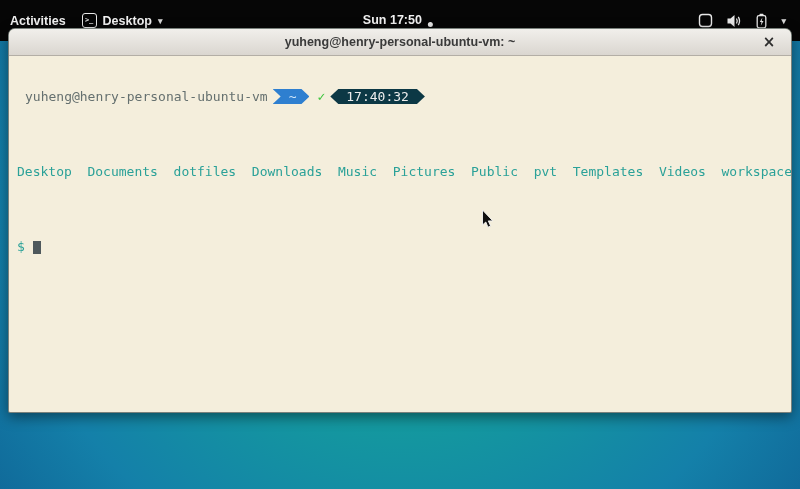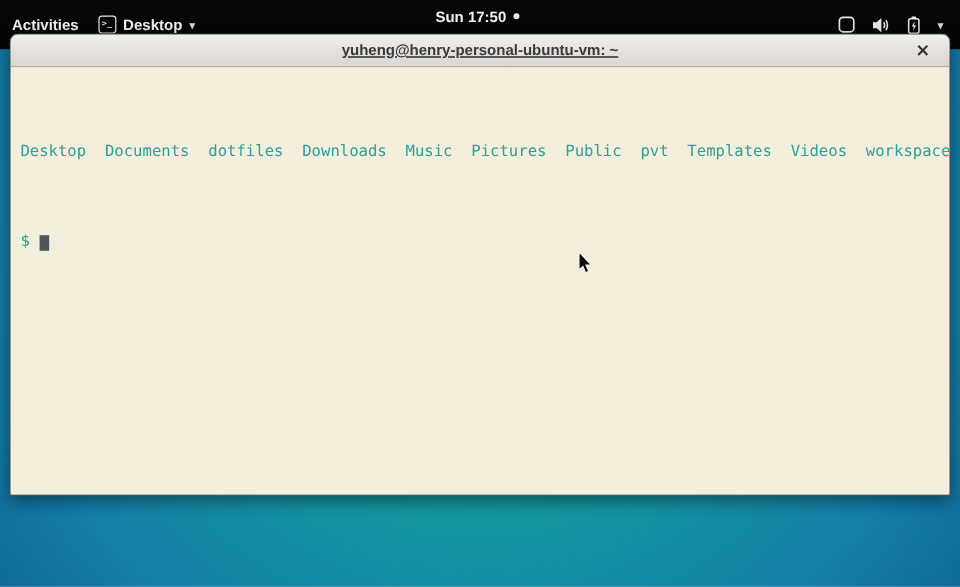--- a/index.html
+++ b/index.html
@@ -22,39 +22,39 @@
   .tb-item { display:flex; align-items:center; gap:6px; cursor:default; }
   .term-badge {
     width:15px; height:15px; border:1.4px solid #e8e8e8; border-radius:3px;
     display:inline-flex; align-items:center; justify-content:center;
     font-family:"DejaVu Sans Mono", monospace; font-size:7px; font-weight:bold;
     color:#e8e8e8; line-height:1;
   }
   .caret { font-size:9px; color:#d8d8d8; }
   .tb-center {
     position:absolute; left:50%; top:0; height:27px; transform:translateX(-53%);
-    display:flex; align-items:center; gap:6px;
+    display:flex; align-items:flex-end; gap:6px;
   }
   .notif-dot { width:5px; height:5px; border-radius:50%; background:#e8e8e8; display:inline-block; }
   .tb-right { display:flex; align-items:center; gap:13px; padding-right:14px; }
   .tb-right svg { display:block; }
 
   
   .window {
     position:absolute; left:8px; top:28px; width:784px; height:385px;
     border-radius:7px 7px 2px 2px;
     border:1px solid rgba(20,40,45,0.55);
     box-shadow:0 4px 14px rgba(0,0,0,0.45);
     overflow:hidden; background:var(--term-bg,#f4eedc);
   }
   .titlebar {
     height:27px;
     background:linear-gradient(#f1efeb, #dad6d0);
     border-bottom:1px solid #b3aea6;
-    display:flex; align-items:center; justify-content:center; position:relative;text-decoration:underline;
+    display:flex; align-items:center; justify-content:center; position:relative;
   }
   .titlebar .title { font-size:12.5px; font-weight:bold; color:#3a3a3a; }
   .close-btn {
     position:absolute; right:12px; top:3px; width:20px; height:20px;
     display:flex; align-items:center; justify-content:center;
     color:#2e2e2e; font-size:15px; font-weight:bold; cursor:default;
     font-family:"DejaVu Sans", sans-serif;
   }
 
   
@@ -134,20 +134,21 @@
   </div>
 </div>
 
 <div class="window">
   <div class="titlebar">
     <span class="title">yuheng@henry-personal-ubuntu-vm: ~</span>
     <span class="close-btn">×</span>
   </div>
 
   <div class="term">
+    <div class="line prompt-line"><span class="user">yuheng@henry-personal-ubuntu-vm</span><span class="pl-blue"><span>~</span></span><span class="check">✓</span><span class="pl-dark"><span>17:40:32</span></span></div>
 
 
     <div class="line" id="ls-output"><span class="dir">Desktop</span>  <span class="dir">Documents</span>  <span class="dir">dotfiles</span>  <span class="dir">Downloads</span>  <span class="dir">Music</span>  <span class="dir">Pictures</span>  <span class="dir">Public</span>  <span class="dir">pvt</span>  <span class="dir">Templates</span>  <span class="dir">Videos</span>  <span class="dir">workspace</span></div>
 
 
     <div class="line"><span class="dollar">$</span><span class="cursor-block"></span></div>
   </div>
 </div>
 
 <div class="mouse">

